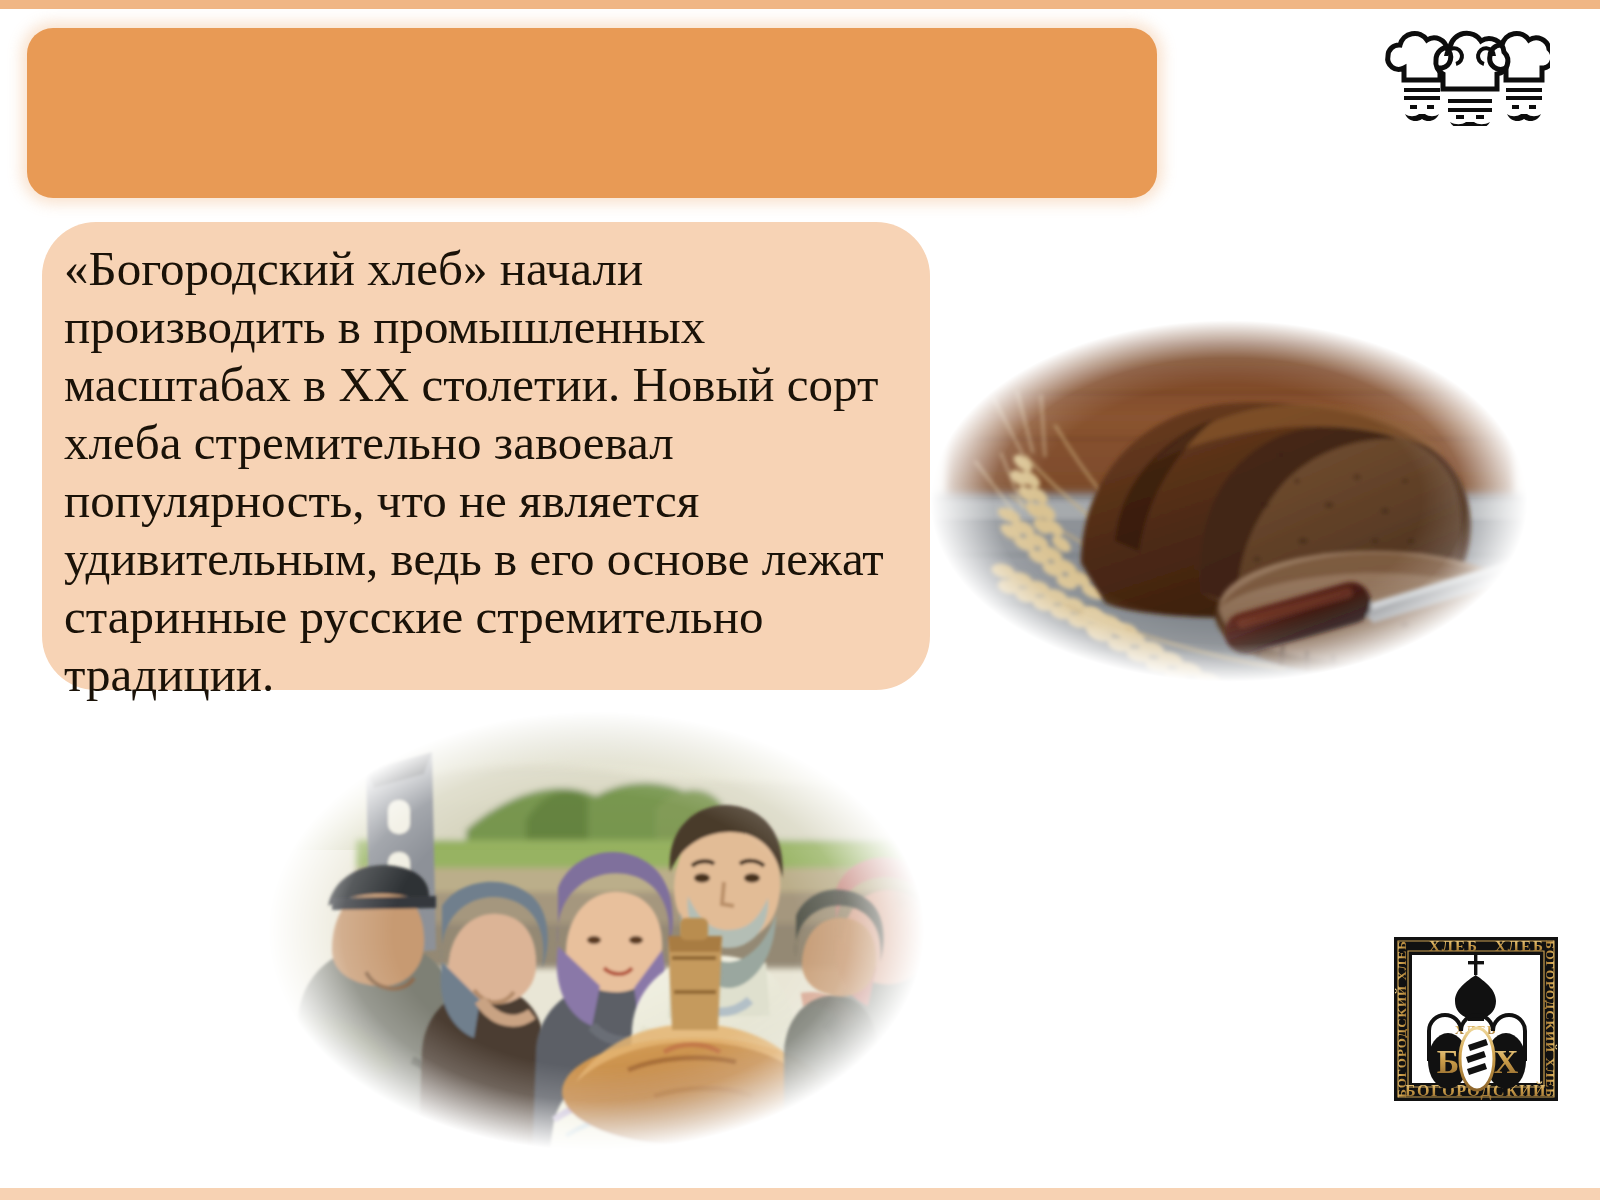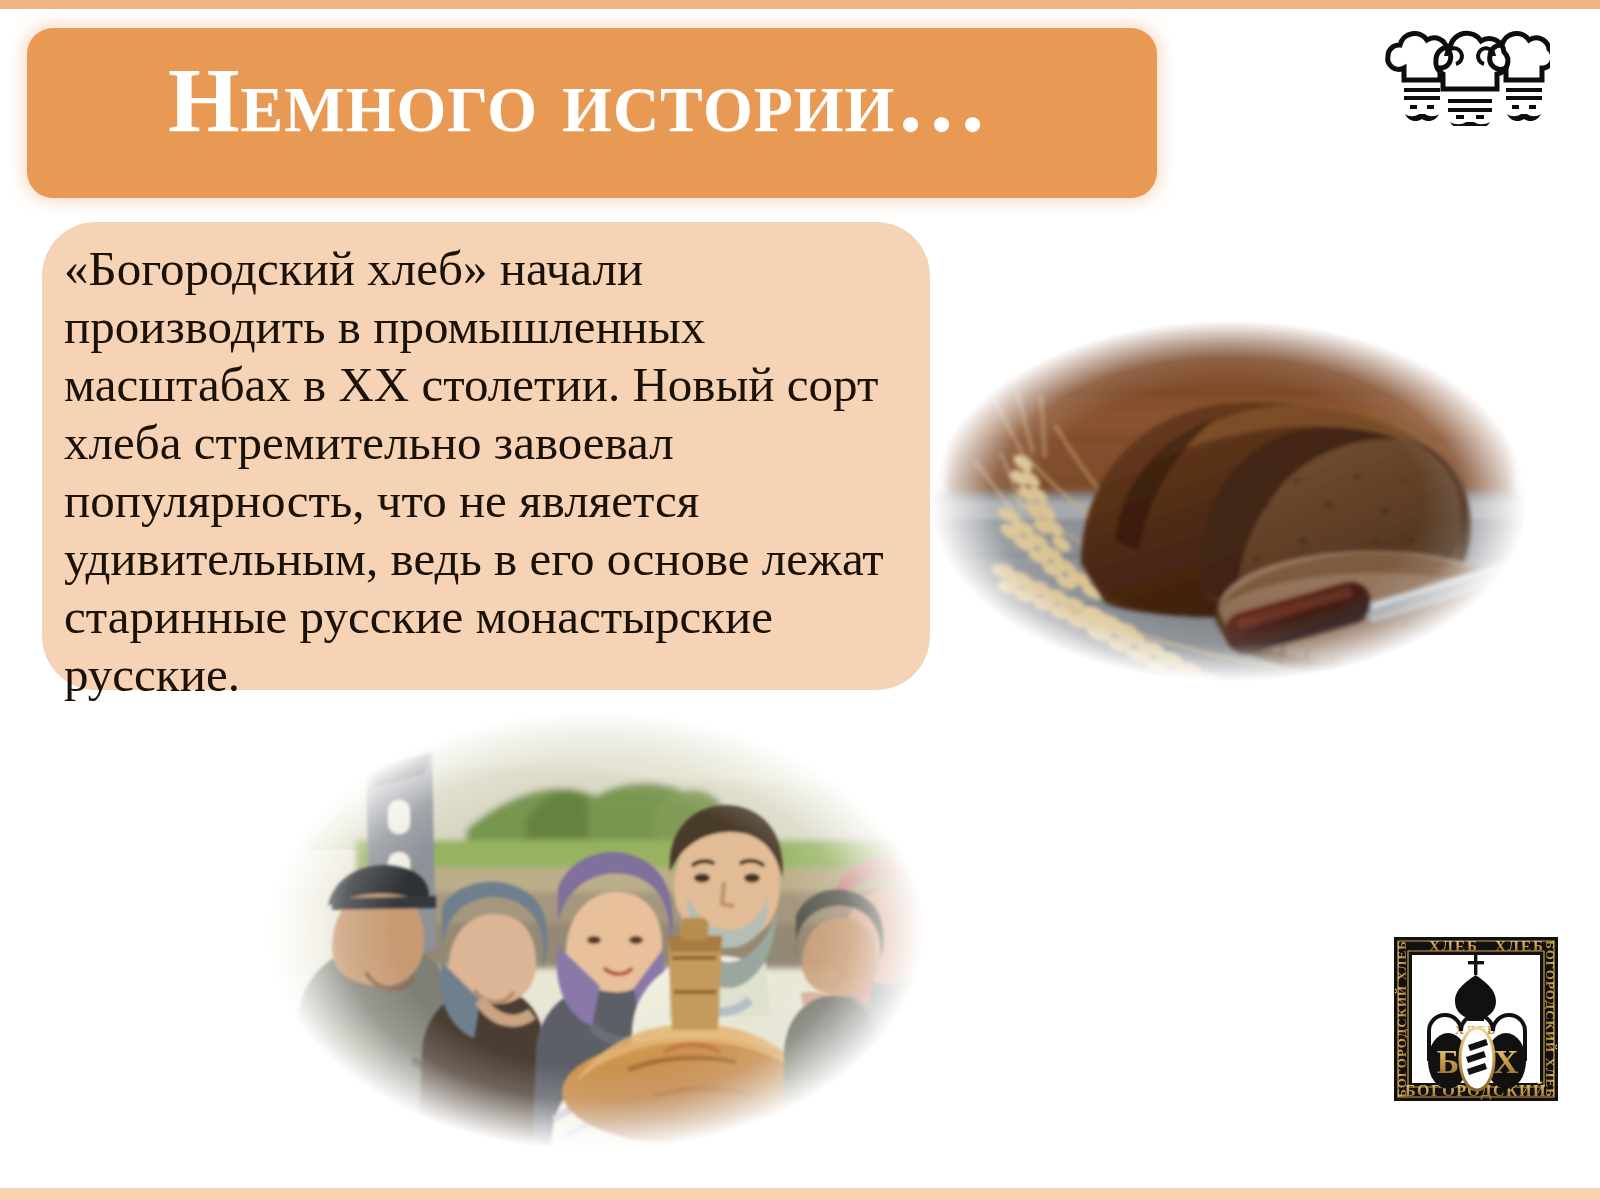--- a/index.html
+++ b/index.html
@@ -91,21 +91,20 @@
   .sr{position:absolute;width:1px;height:1px;overflow:hidden;clip:rect(0 0 0 0);white-space:nowrap;}
 </style>
 </head>
 <body>
 
 <div class="slide">
 
   <div class="strip-top"></div>
 
   <div class="title-bar"></div>
-  <div class="title-text">Немного истории…</div>
 
   <div class="chef-hats">
     <svg viewBox="0 0 176 104" xmlns="http://www.w3.org/2000/svg" aria-hidden="true">
       <g fill="none" stroke="#0d0d0d" stroke-width="5">
 
         <path d="M14 34a11 11 0 0 1 12-11 15 15 0 0 1 27-5 13 13 0 0 1 20 9 11 11 0 0 1-5 19l-2 0 0 12-36 0 0-12a11 11 0 0 1-16-12z"></path>
         <path d="M30 68 66 68" stroke-width="4"></path>
         <path d="M30 76 66 76" stroke-width="4"></path>
       </g>
       <g fill="#0d0d0d">
@@ -134,21 +133,21 @@
       </g>
       <g fill="#0d0d0d">
         <rect x="138" y="83" width="7" height="4"></rect>
         <rect x="155" y="83" width="7" height="4"></rect>
         <path d="M133 92c3 7 11 9 17 5 6 4 14 2 17-5-4 3-10 3-14 0h-6c-4 3-10 3-14 0z"></path>
       </g>
     </svg>
   </div>
 
   <div class="text-card"></div>
-  <div class="body-text">«Богородский хлеб» начали производить в промышленных масштабах в XX столетии. Новый сорт хлеба стремительно  завоевал популярность, что не является удивительным, ведь в его основе лежат старинные русские монастырские русские.</div>
+  <div class="body-text">«Богородский хлеб» начали производить в промышленных масштабах в XX столетии. Новый сорт хлеба стремительно  завоевал популярность, что не является удивительным, ведь в его основе лежат старинные русские стремительно традиции.</div>
 
   <div class="bread-photo">
     <svg viewBox="0 0 648 392" xmlns="http://www.w3.org/2000/svg" aria-hidden="true">
       <defs>
         <linearGradient id="wood" x1="0" y1="0" x2="0" y2="1">
           <stop offset="0%" stop-color="#6d3d21"></stop>
           <stop offset="55%" stop-color="#8a5330"></stop>
           <stop offset="100%" stop-color="#7a4a2b"></stop>
         </linearGradient>
         <linearGradient id="table" x1="0" y1="0" x2="0" y2="1">

